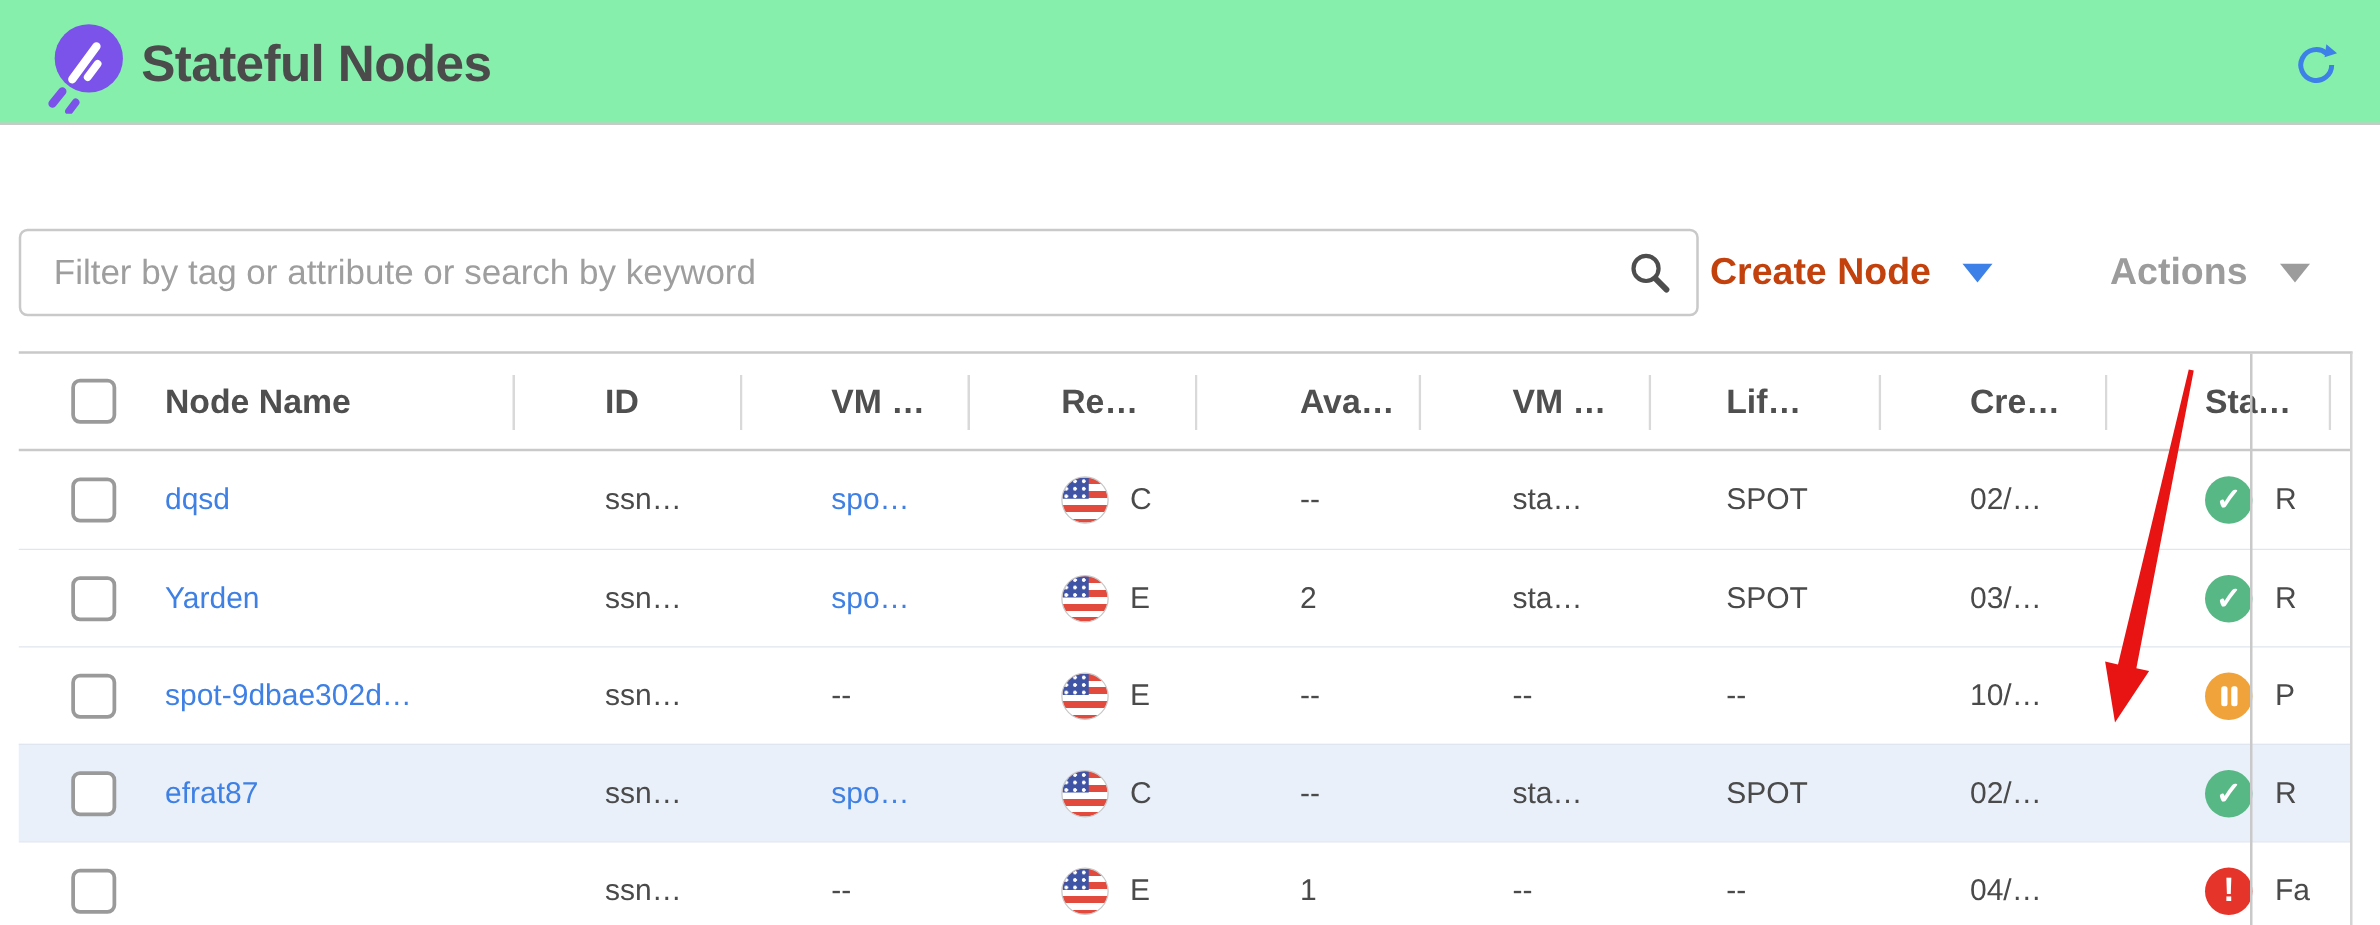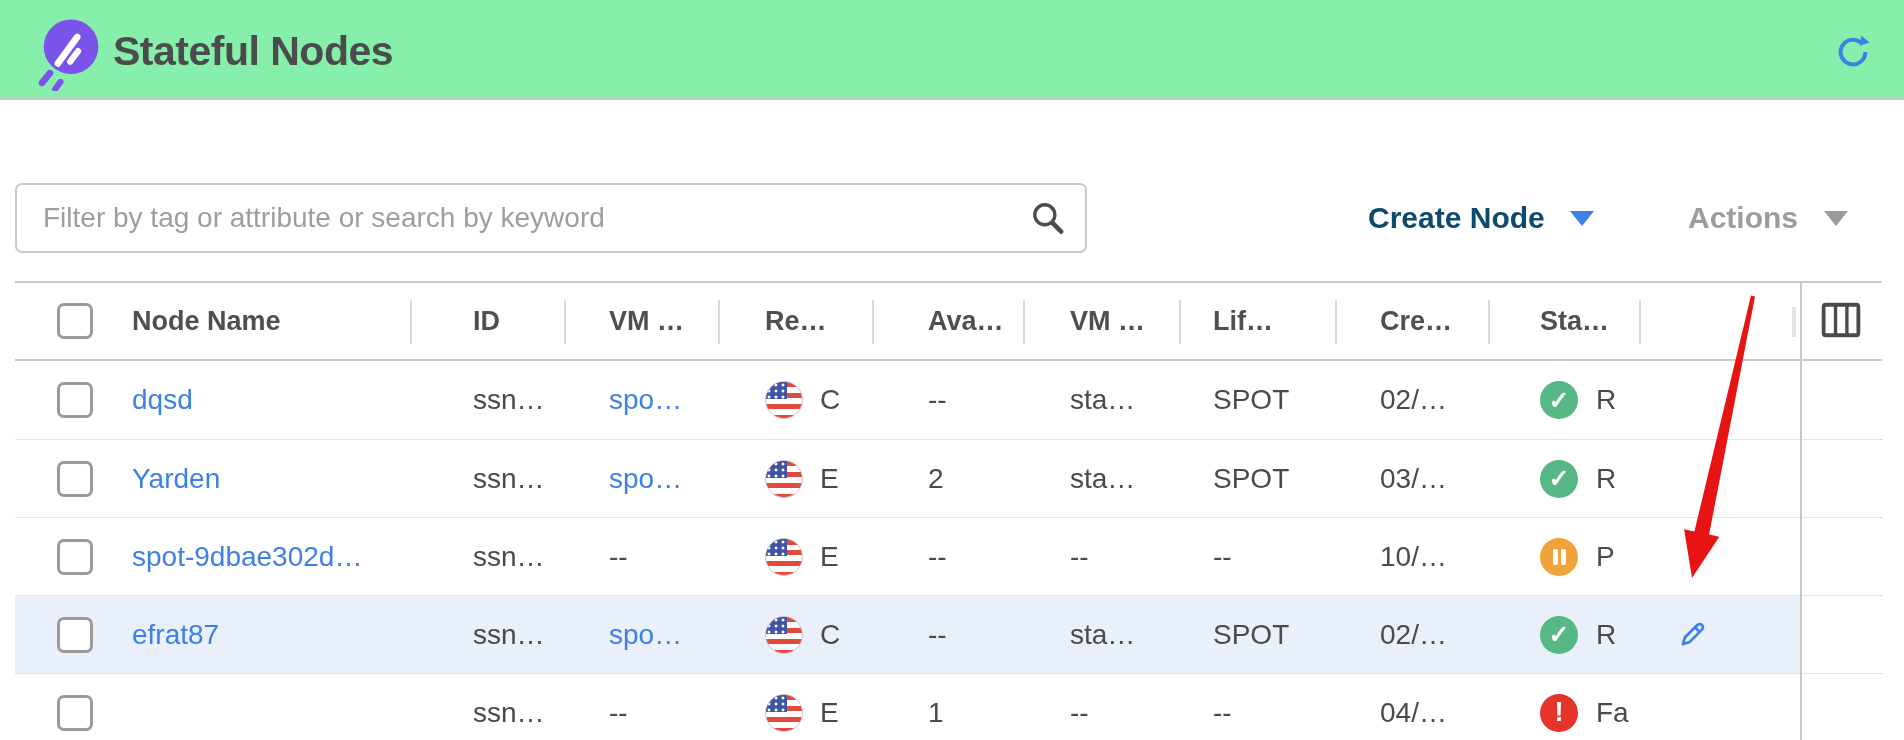--- a/index.html
+++ b/index.html
@@ -10,59 +10,59 @@
   
   .app-header { position:absolute; left:0; top:0; width:1904px; height:100px;
     border-bottom:2px solid #c9c9c9; background:#86efac; }
   .logo { position:absolute; left:27px; top:13px; width:74px; height:78px; }
   .page-title { position:absolute; left:113px; top:28px; font-size:41px; font-weight:700;
     color:#4b4b4b; letter-spacing:-0.5px; white-space:nowrap; }
   .refresh-btn { position:absolute; left:1834px; top:33px; width:38px; height:38px;
     background:none; border:none; cursor:pointer; }
 
   
-  .search-box { position:absolute; left:15px; top:183px; width:1072px; height:70px;
+  .search-box { position:absolute; left:15px; top:183px; width:1344px; height:70px;
     border:2px solid #c9c9c9; border-radius:7px; background:#fff; }
   .search-input { position:absolute; left:0; top:0; width:100%; height:100%; border:none;
     outline:none; background:transparent; padding:0 70px 0 26px; font-size:28px;
     font-family:"Liberation Sans", sans-serif; color:#4a4a4a; }
   .search-input::placeholder { color:#9e9e9e; opacity:1; }
   .search-icon { position:absolute; right:18px; top:15px; width:38px; height:38px; }
 
   .dd-btn { position:absolute; top:183px; height:70px; display:flex; align-items:center;
     background:none; border:none; cursor:pointer; font-family:"Liberation Sans", sans-serif; }
   .create-node { left:1368px; }
-  .create-node .dd-label { font-size:30px; font-weight:700; color:#0c4a6e; }
+  .create-node .dd-label { font-size:30px; font-weight:700; color:#c2410c; }
   .create-node .caret { margin-left:25px; border-left:12px solid transparent;
     border-right:12px solid transparent; border-top:15px solid #3c80e8; width:0; height:0; }
   .actions { left:1688px; }
   .actions .dd-label { font-size:30px; font-weight:700; color:#9c9c9c; }
   .actions .caret { margin-left:26px; border-left:12px solid transparent;
     border-right:12px solid transparent; border-top:15px solid #9c9c9c; width:0; height:0; }
 
   
   .node-table { position:absolute; left:15px; top:281px; width:1867px;
     border-top:2px solid #c9c9c9; border-right:2px solid #d4d4d4; background:#fff; }
   .grid { display:grid;
     grid-template-columns:397px 154px 154px 154px 151px 156px 156px 153px 151px 159px 82px;
-    align-items:center; }
+    align-items:center;gap:28px; }
   .header-row { height:78px; border-bottom:2px solid #c9c9c9; }
   .hcell { position:relative; height:100%; display:flex; align-items:center;
     font-size:27px; font-weight:700; color:#4f4f4f; white-space:nowrap; overflow:hidden; }
   .hcell.sep::after { content:""; position:absolute; right:0; top:17px; width:2px;
     height:44px; background:#d9d9d9; }
   .hcell.sep-light::after { content:""; position:absolute; right:4px; top:24px; width:4px;
     height:30px; background:#e3e3e3; }
   .row { height:78px; position:relative; }
   .table-body .row + .row { border-top:1px solid #dfe6ef; }
   .row.highlight { background:#e9f0fa; }
-  .cell { display:flex; align-items:center; font-size:28px; color:#4a4a4a;
+  .cell { display:flex; align-items:center; font-size:24px; color:#4a4a4a;
     white-space:nowrap; overflow:hidden; height:100%; }
   .cell-name, .hcell-name { padding-left:42px; }
-  .c-id  { padding-left:44px;margin-left:17px; } .c-vm  { padding-left:43px; } .c-reg { padding-left:45px; }
+  .c-id  { padding-left:44px; } .c-vm  { padding-left:43px; } .c-reg { padding-left:45px; }
   .c-az  { padding-left:54px; } .c-size{ padding-left:45px; } .c-lc  { padding-left:32px; }
   .c-cre { padding-left:43px; } .c-sta { padding-left:50px; } .c-edit{ padding-left:35px; }
   .cell-picker { background:#fff; height:100%; display:flex; align-items:center;
     justify-content:center; }
   .vline { position:absolute; left:1785px; top:0; bottom:0; width:2px; background:#c9c9c9;
     z-index:3; }
   .link { color:#3f80e4; cursor:pointer; }
   .checkbox { width:36px; height:36px; border:3px solid #9a9a9a; border-radius:7px;
     background:#fff; flex:0 0 36px; cursor:pointer; }
   .name-label { margin-left:39px; }

